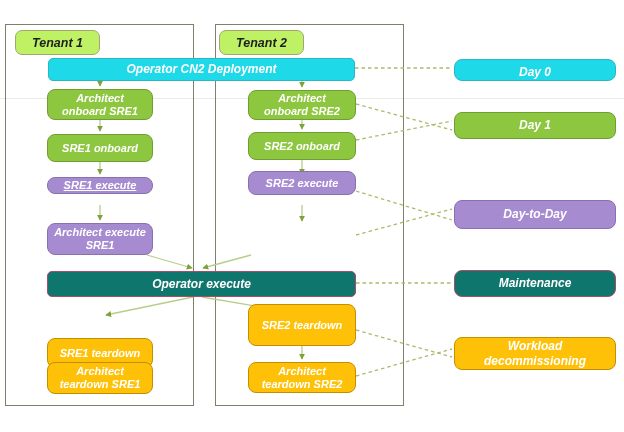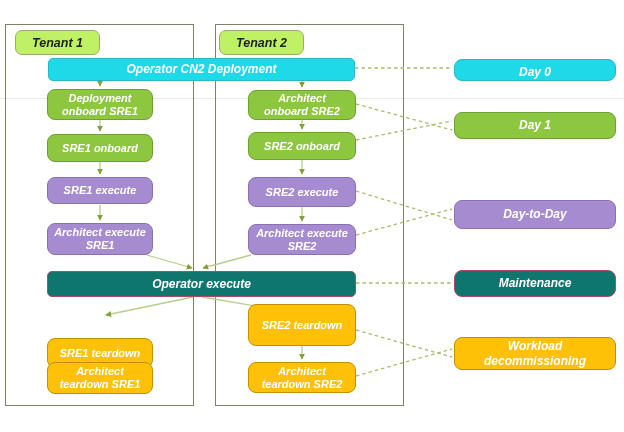--- a/index.html
+++ b/index.html
@@ -29,21 +29,21 @@
   .c-cyan  {background:#1ed9e8;border:1.5px solid #2ab7c4;}
   .c-green {background:#8dc63f;border:1.5px solid #6f9f33;}
   .c-purple{background:#a78bd0;border:1.5px solid #8871ae;}
   .c-pink  {background:#0f766e;border:1.5px solid #ad4a66;text-align:right;}
   .c-orange{background:#ffc008;border:1.5px solid #c09000;}
   
   .t1{left:47px;width:106px;}
   .t2{left:248px;width:108px;}
   #t1-b0{top:89px;height:31px;}  #t2-b0{top:90px;height:30px;}
   #t1-b1{top:134px;height:28px;} #t2-b1{top:132px;height:28px;}
-  #t1-b2{top:177px;height:27px;} #t2-b2{top:177px;height:30px;text-align:right;}
+  #t1-b2{top:177px;height:17px;text-decoration:underline;} #t2-b2{top:171px;height:24px;text-align:right;}
   #t1-b3{top:223px;height:32px;} #t2-b3{top:224px;height:31px;}
   #t1-b4{top:318px;height:30px;margin-top:20px;} #t2-b4{top:304px;height:42px;}
   #t1-b5{top:362px;height:32px;} #t2-b5{top:362px;height:31px;}
   #deploy-bar{left:48px;top:58px;width:307px;height:23px;}
   #execute-bar{left:47px;top:271px;width:309px;height:26px;}
   
   .ph{left:454px;width:162px;}
   #phase-0{top:59px;height:22px;align-items:flex-end;}
   #phase-1{top:112px;height:27px;}
   #phase-2{top:200px;height:29px;}
@@ -103,21 +103,21 @@
   </div>
   <div class="tenant-label" id="tenant2-label">
     <span>Tenant 2</span>
   </div>
 
   <div class="node bar c-cyan" id="deploy-bar">
     <span>Operator CN2 Deployment</span>
   </div>
 
   <div class="node t1 c-green" id="t1-b0">
-      <span>Deployment onboard SRE1</span>
+      <span>Architect onboard SRE1</span>
     </div>
   <div class="node t1 c-green" id="t1-b1">
       <span>SRE1 onboard</span>
     </div>
   <div class="node t1 c-purple" id="t1-b2">
       <span>SRE1 execute</span>
     </div>
   <div class="node t1 c-purple" id="t1-b3">
       <span>Architect execute SRE1</span>
     </div>
@@ -129,23 +129,20 @@
     </div>
 
   <div class="node t2 c-green" id="t2-b0">
       <span>Architect onboard SRE2</span>
     </div>
   <div class="node t2 c-green" id="t2-b1">
       <span>SRE2 onboard</span>
     </div>
   <div class="node t2 c-purple" id="t2-b2">
       <span>SRE2 execute</span>
-    </div>
-  <div class="node t2 c-purple" id="t2-b3">
-      <span>Architect execute SRE2</span>
     </div>
   <div class="node t2 c-orange" id="t2-b4">
       <span>SRE2 teardown</span>
     </div>
   <div class="node t2 c-orange" id="t2-b5">
       <span>Architect teardown SRE2</span>
     </div>
 
   <div class="node bar c-pink" id="execute-bar">
     <span>Operator execute</span>

